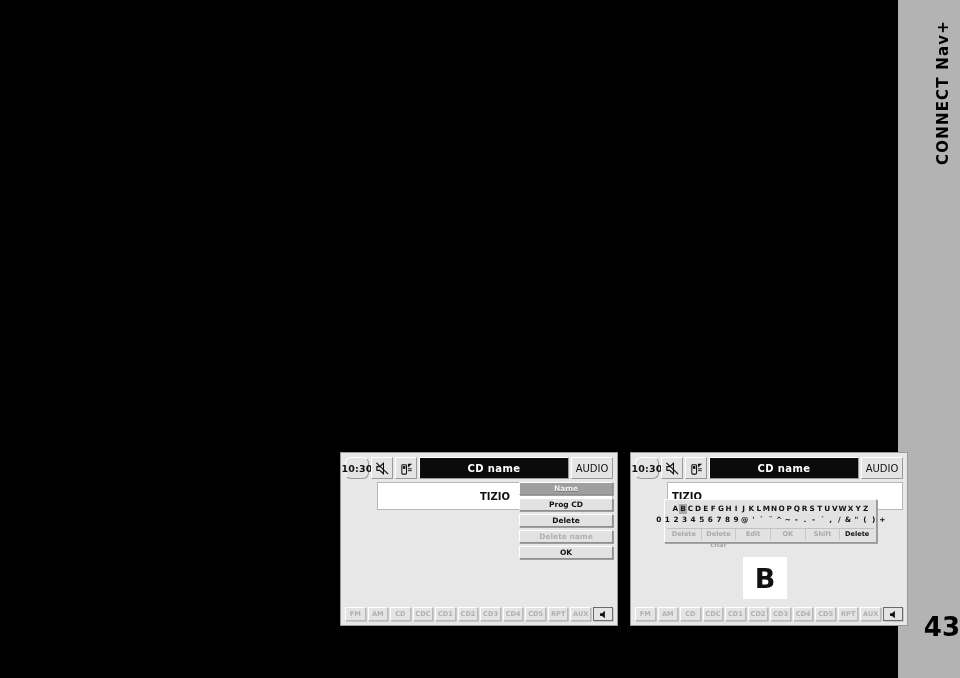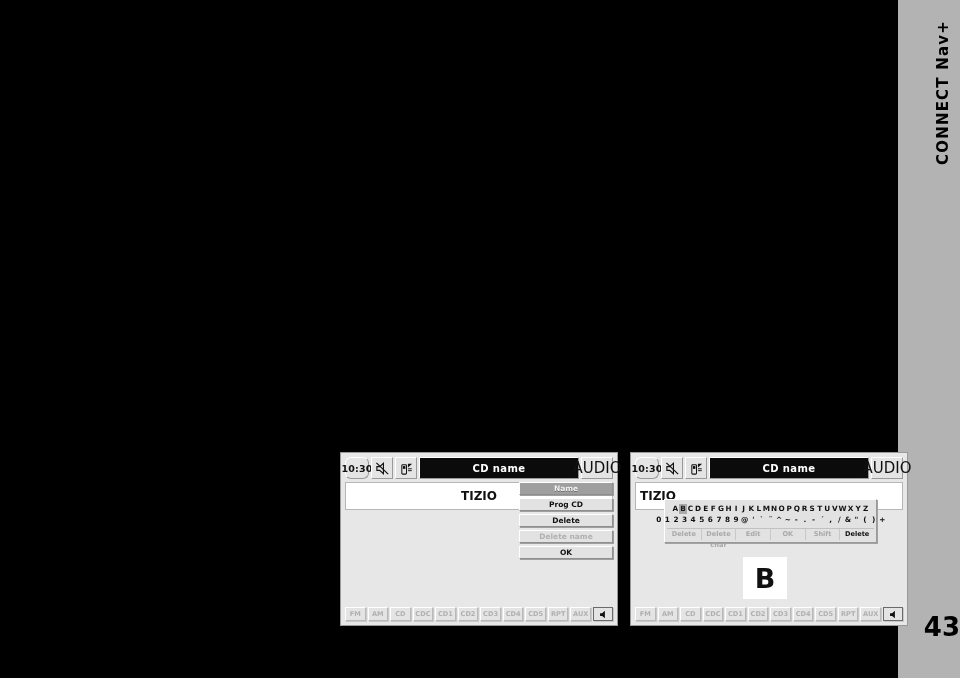--- a/index.html
+++ b/index.html
@@ -67,29 +67,30 @@
     box-sizing:border-box;
   }
   .sb-clock{ width:24px; font-size:9.5px; font-weight:bold; color:#111;
              font-family:"DejaVu Sans", sans-serif; letter-spacing:0.2px;border-radius:6px;}
   .sb-icon{ width:22px; }
   .sb-title{
     flex:1; background:#0b0b0b; color:#fff;
     font-size:10px; font-weight:bold; letter-spacing:.4px;
     font-family:"DejaVu Sans", sans-serif;
   }
-  .sb-audio{ width:32px; font-size:15px; color:#111; font-family:"DejaVu Sans", sans-serif;}
+  .sb-audio{ width:42px; font-size:10px; color:#111; font-family:"DejaVu Sans", sans-serif;}
 
   
   .namefield{
     margin-top:3px; height:28px; background:#fff;
     border:1px solid #b7b7b7; box-sizing:border-box;
     display:flex;align-items:center;
-    font-size:12px;font-weight:bold;color:#111;
-    font-family:"DejaVu Sans", sans-serif;
+    font-size:10px;font-weight:bold;color:#111;
+    font-family:"DejaVu Sans", sans-serif;
+    margin-left:32px;
   }
   .namefield.center{ justify-content:center; }
   .namefield.left{ justify-content:flex-start; padding-left:4px; }
 
   
   .btncol{
     position:absolute; right:0; top:25px; width:94px;
     display:flex; flex-direction:column; gap:3px;
   }
   .mbtn{

